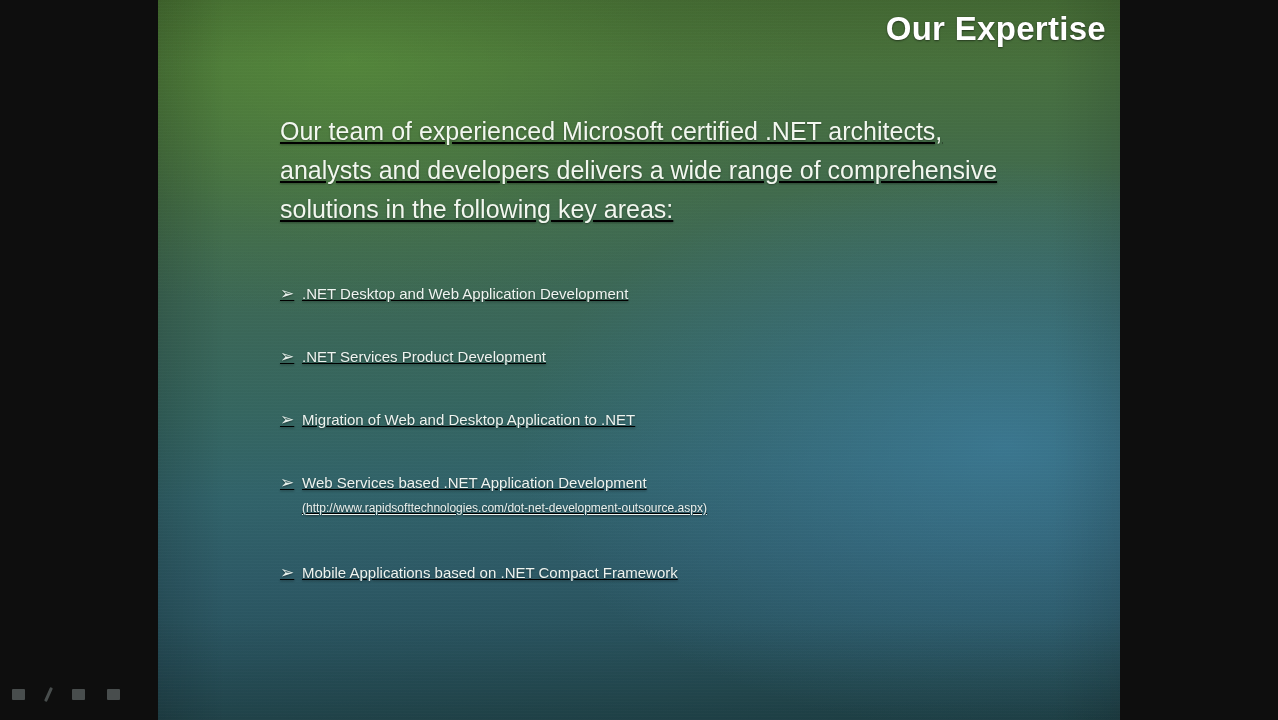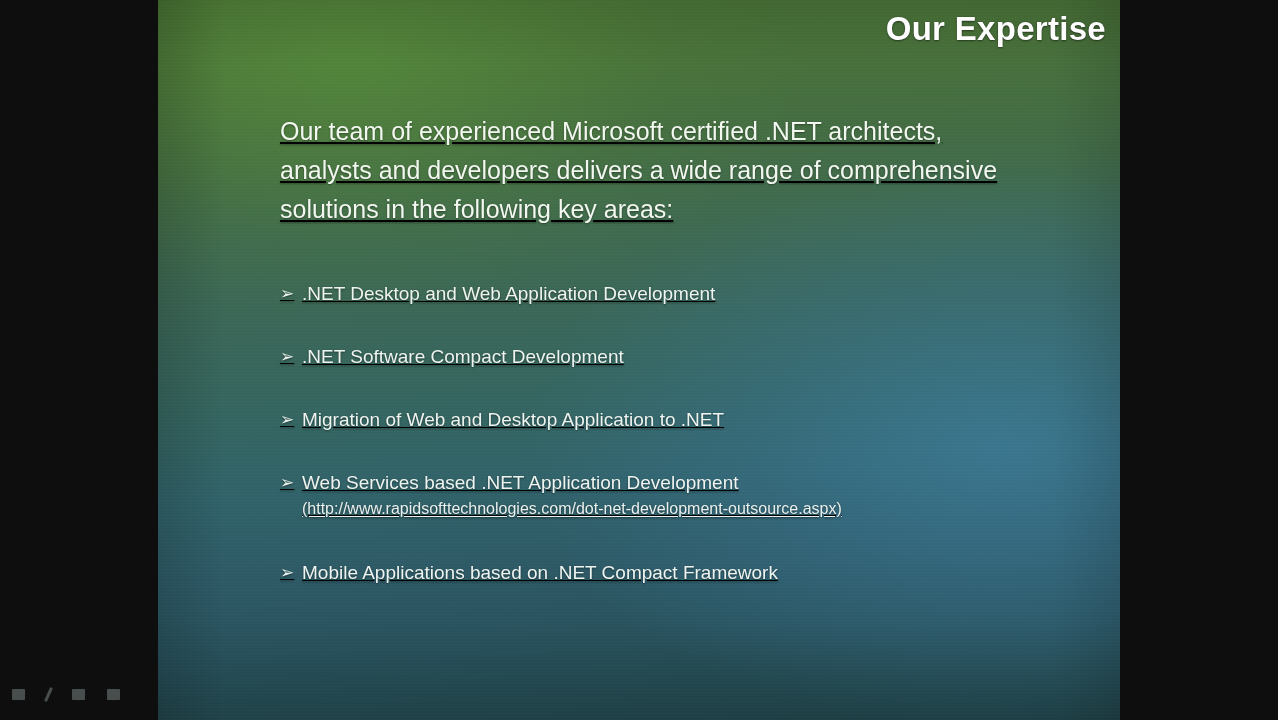--- a/index.html
+++ b/index.html
@@ -136,30 +136,30 @@
   .bullet-marker {
     flex: 0 0 auto;
     width: 22px;
     color: #e8f1ec;
     font-size: 17px;
     line-height: 25px;
     text-shadow: 0 1px 2px rgba(0,0,0,0.45);
   }
   .bullet-text {
     color: #eef4f0;
-    font-size: 19px;
+    font-size: 15px;
     line-height: 25px;
     text-shadow: 0 1px 2px rgba(0,0,0,0.45);
   }
   .bullet-link {
     display: block;
     color: #eaf1ee;
     text-decoration: underline;
     text-underline-offset: 2px;
-    font-size: 16px;
+    font-size: 12px;
     line-height: 27px;
     max-width: 690px;
     word-break: break-all;
     text-shadow: 0 1px 2px rgba(0,0,0,0.45);
     text-align: center;
   }
 
   
   #player-controls {
     position: absolute;
@@ -205,21 +205,21 @@
 
       <div id="bullet-list">
 
         <div class="bullet-item">
           <span class="bullet-marker">➢</span>
           <span class="bullet-text">.NET Desktop and Web Application Development</span>
         </div>
 
         <div class="bullet-item">
           <span class="bullet-marker">➢</span>
-          <span class="bullet-text">.NET Software Compact Development</span>
+          <span class="bullet-text">.NET Services Product Development</span>
         </div>
 
         <div class="bullet-item">
           <span class="bullet-marker">➢</span>
           <span class="bullet-text">Migration of Web and Desktop Application to .NET</span>
         </div>
 
         <div class="bullet-item">
           <span class="bullet-marker">➢</span>
           <span>

